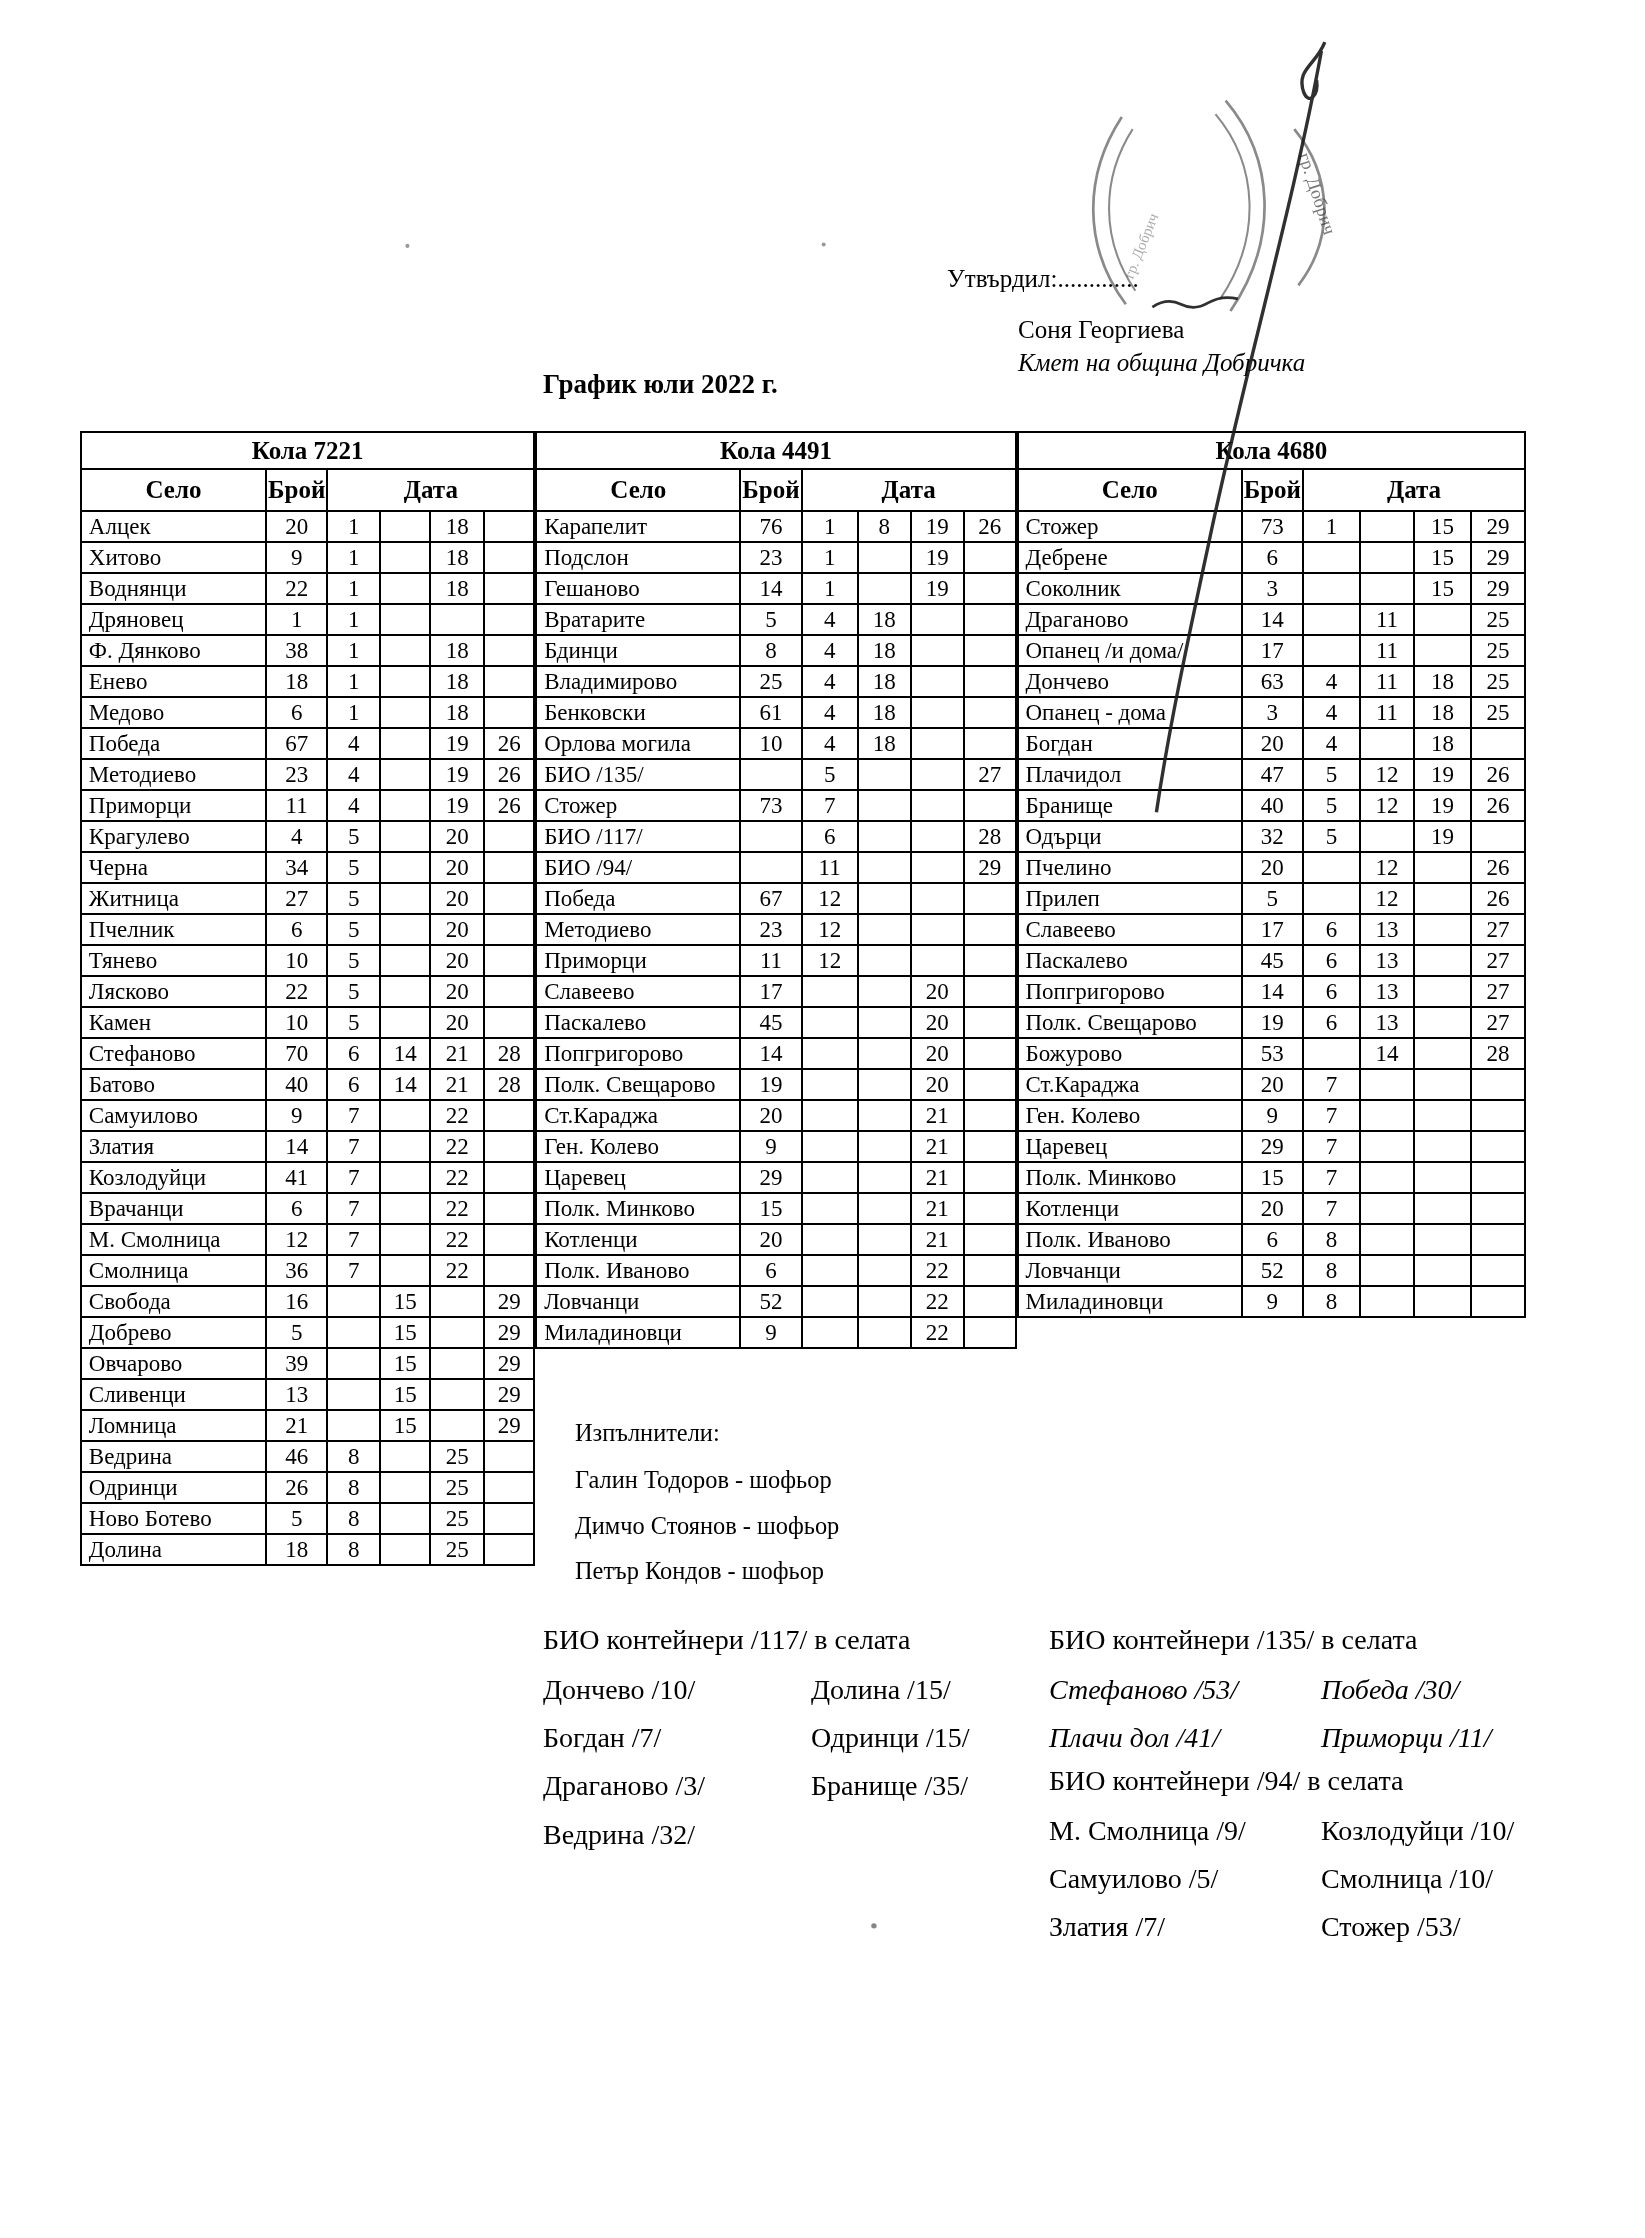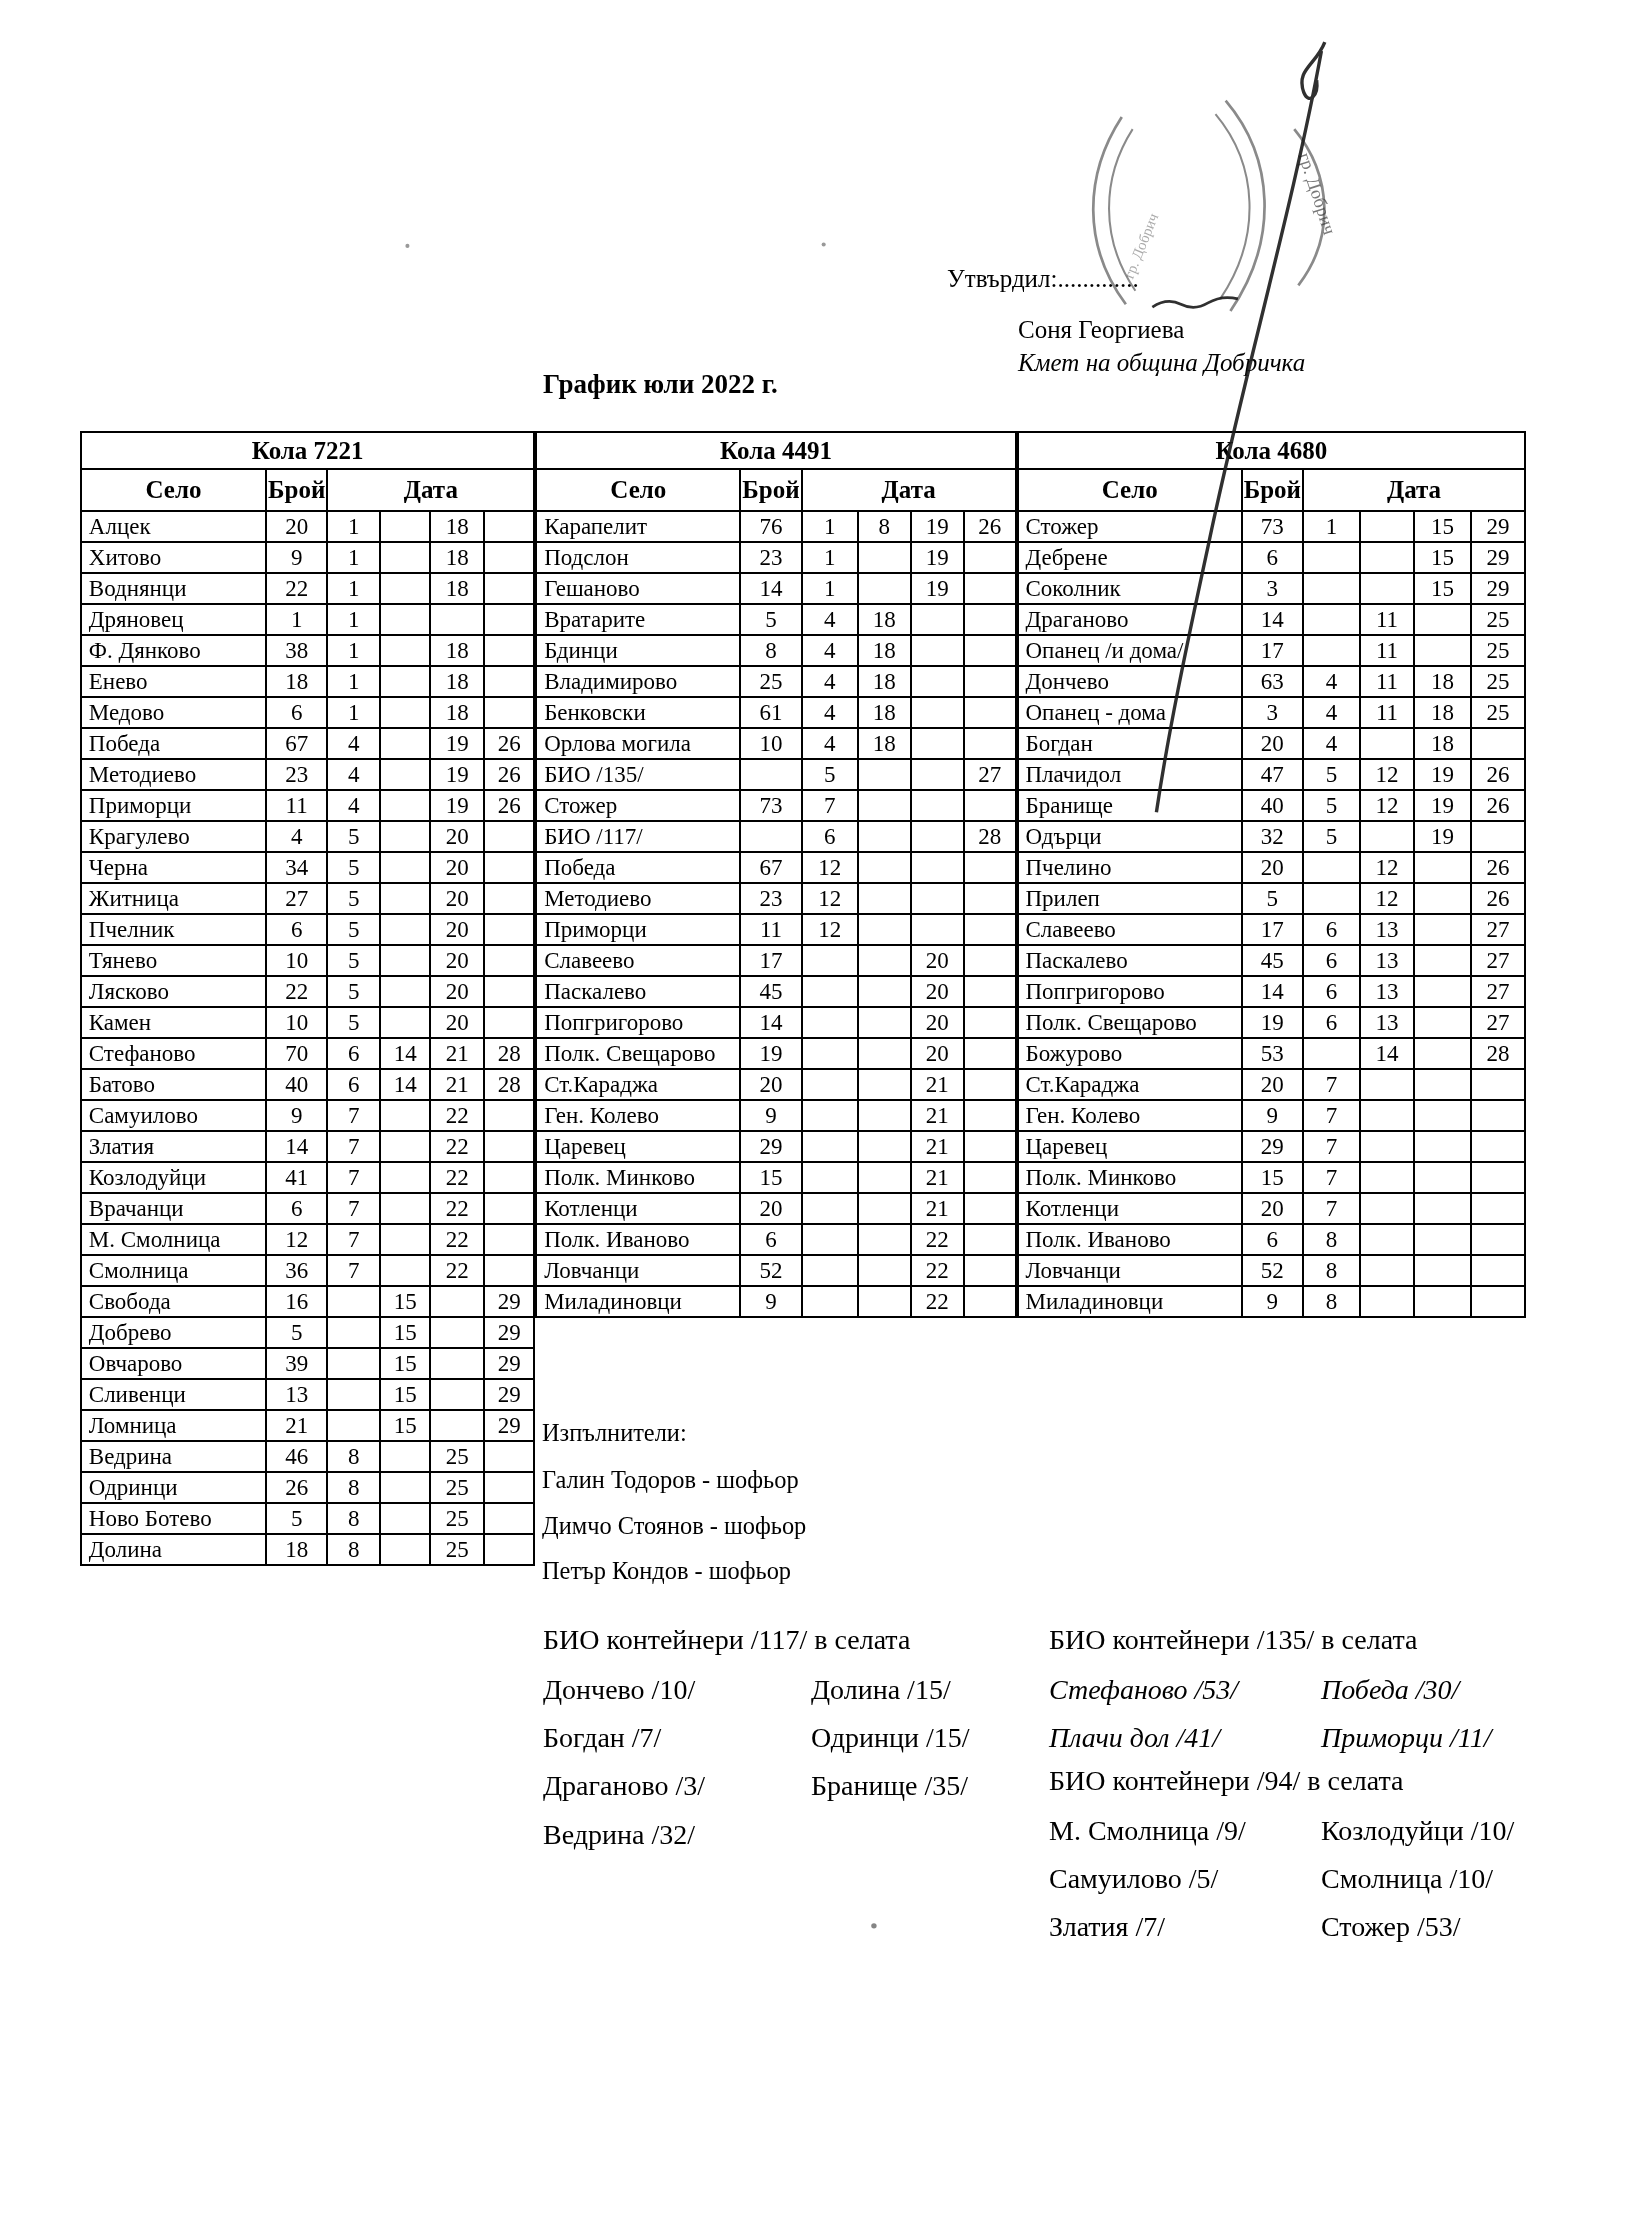--- a/index.html
+++ b/index.html
@@ -21,21 +21,21 @@
   .tables { position:absolute; left:80px; top:431px; display:flex; align-items:flex-start; z-index:1; }
   table { border-collapse:collapse; table-layout:fixed; }
   .t th, .t td { border:2.7px solid #000; overflow:hidden; white-space:nowrap; }
   .t .car-h th { height:33px; font-size:25px; font-weight:bold; text-align:center; }
   .t .sub-h th { height:38px; font-size:25px; font-weight:bold; text-align:center;margin-left:31px; }
   .t td { height:29px; font-size:23px; }
   .t td.vc { text-align:left; padding:0 2.7px 0 6.8px; }
   .t td.nc { text-align:center; padding:0; }
 
   
-  .executors { position:absolute; left:542px; top:1419px; font-size:24.4px; z-index:2; }
+  .executors { position:absolute; left:575px; top:1419px; font-size:24.4px; z-index:2; }
   .exec-label { margin-bottom:19px; }
   .exec-list div { margin-bottom:17.7px; }
 
   
   .bio { position:absolute; font-size:28px; z-index:2; }
   .bio-title { margin-bottom:17.7px; }
   .bio-grid { display:grid; row-gap:16.3px; }
   .bio117 { left:543px;  top:1624px; }
   .bio117 .bio-grid { grid-template-columns:268px 234px; }
   .bio135 { left:1049px; top:1624px; }
@@ -477,20 +477,28 @@
           </tr>
           <tr>
             <td class="vc">БИО /117/</td>
             <td class="nc"></td>
             <td class="nc">6</td>
             <td class="nc"></td>
             <td class="nc"></td>
             <td class="nc">28</td>
           </tr>
           <tr>
+            <td class="vc">БИО /94/</td>
+            <td class="nc"></td>
+            <td class="nc">11</td>
+            <td class="nc"></td>
+            <td class="nc"></td>
+            <td class="nc">29</td>
+          </tr>
+          <tr>
             <td class="vc">Победа</td>
             <td class="nc">67</td>
             <td class="nc">12</td>
             <td class="nc"></td>
             <td class="nc"></td>
             <td class="nc"></td>
           </tr>
           <tr>
             <td class="vc">Методиево</td>
             <td class="nc">23</td>

